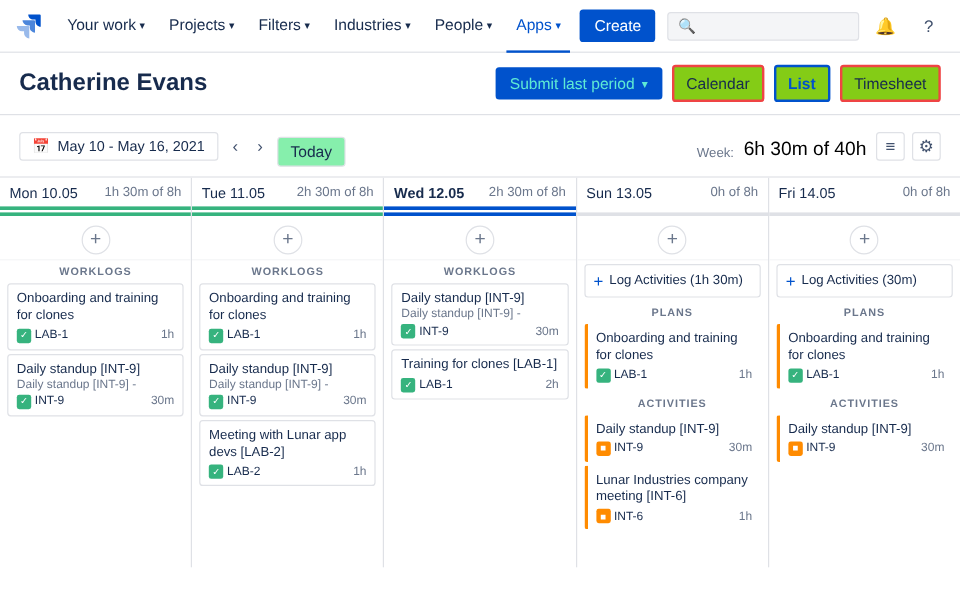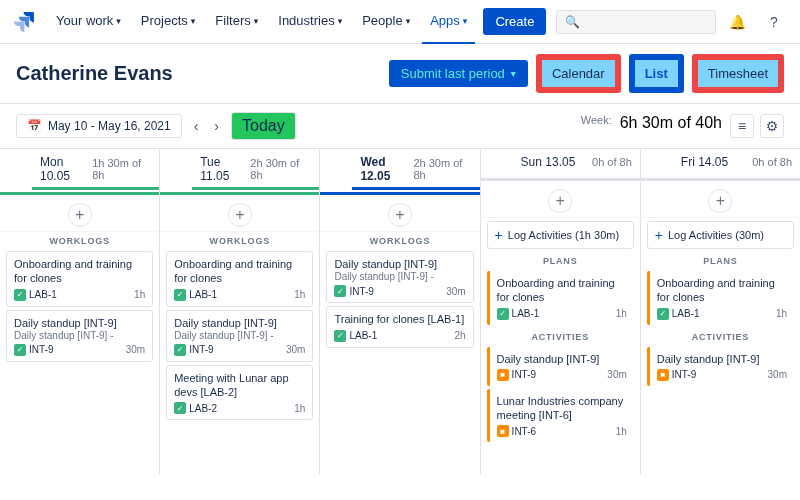--- a/index.html
+++ b/index.html
@@ -40,53 +40,53 @@
       display: flex; align-items: center; justify-content: center; font-size: 13px; font-weight: 600; flex-shrink: 0;
     }
     .user-name { font-size: 20px; font-weight: 600; color: #172b4d; }
     .sub-header-right { margin-left: auto; display: flex; align-items: center; gap: 8px; }
     .submit-btn {
       display: flex; align-items: center; background: #0052cc; color: #5eead4; border: none;
       border-radius: 3px; padding: 6px 12px; font-size: 13px; font-weight: 500; cursor: pointer;
     }
     .submit-btn .dropdown-arrow { margin-left: 6px; font-size: 10px; }
     .view-btn {
-      background: #7dd3fc; border: 6px solid #ef4444; border-radius: 3px;
+      background: #84cc16; border: 2px solid #ef4444; border-radius: 3px;
       padding: 6px 10px; font-size: 13px; color: #172b4d; cursor: pointer;
     }
     .view-btn.active { font-weight: 600; border-color: #0052cc; color: #0052cc; }
 
     
     .date-controls {
       display: flex; align-items: center; padding: 8px 16px; border-bottom: 1px solid #dfe1e6; gap: 8px;
     }
     .date-range-btn {
       display: flex; align-items: center; gap: 6px; background: #fff; border: 1px solid #dfe1e6;
       border-radius: 3px; padding: 4px 10px; font-size: 12px; cursor: pointer; color: #172b4d;
     }
     .date-nav { background: none; border: none; cursor: pointer; color: #42526e; font-size: 14px; padding: 2px 4px; }
     .today-btn {
-      background: #22c55e; border: 1px solid #dfe1e6; border-radius: 3px;
-      padding: 4px 10px; font-size: 16px; cursor: pointer; color: #172b4d;
-    }
-    .date-right { margin-left: auto; display: flex; align-items: flex-start; gap: 8px; }
+      background: #86efac; border: 1px solid #dfe1e6; border-radius: 3px;
+      padding: 4px 10px; font-size: 13px; cursor: pointer; color: #172b4d; margin-top: 10px;
+    }
+    .date-right { margin-left: auto; display: flex; align-items: flex-end; gap: 8px; }
     .week-summary { font-size: 16px; color: #000000; font-weight: 400; }
     .week-label { font-size: 11px; color: #6b778c; }
 
     
     .calendar-grid {
       display: flex; flex: 1; overflow: hidden; height: calc(500px - 44px - 61px - 40px - 30px);
     }
     .day-col {
       flex: 1; border-right: 1px solid #dfe1e6; display: flex; flex-direction: column; min-width: 0;
     }
     .day-col:last-child { border-right: none; }
     .day-header {
       padding: 6px 8px 4px; border-bottom: 3px solid transparent;
-      display: flex; justify-content: space-between; align-items: center; margin-left: 32px;
+      display: flex; justify-content: space-between; align-items: flex-start;
     }
     .day-header.active-day { border-bottom-color: #0052cc; }
     .day-header.green { border-bottom-color: #36b37e; }
     .day-title { font-size: 12px; color: #172b4d; }
     .day-hours { font-size: 11px; color: #6b778c; }
     .day-content { flex: 1; overflow-y: auto; padding: 4px 0; }
 
     
     .add-row {
       display: flex; align-items: center; justify-content: center; padding: 4px 0;

